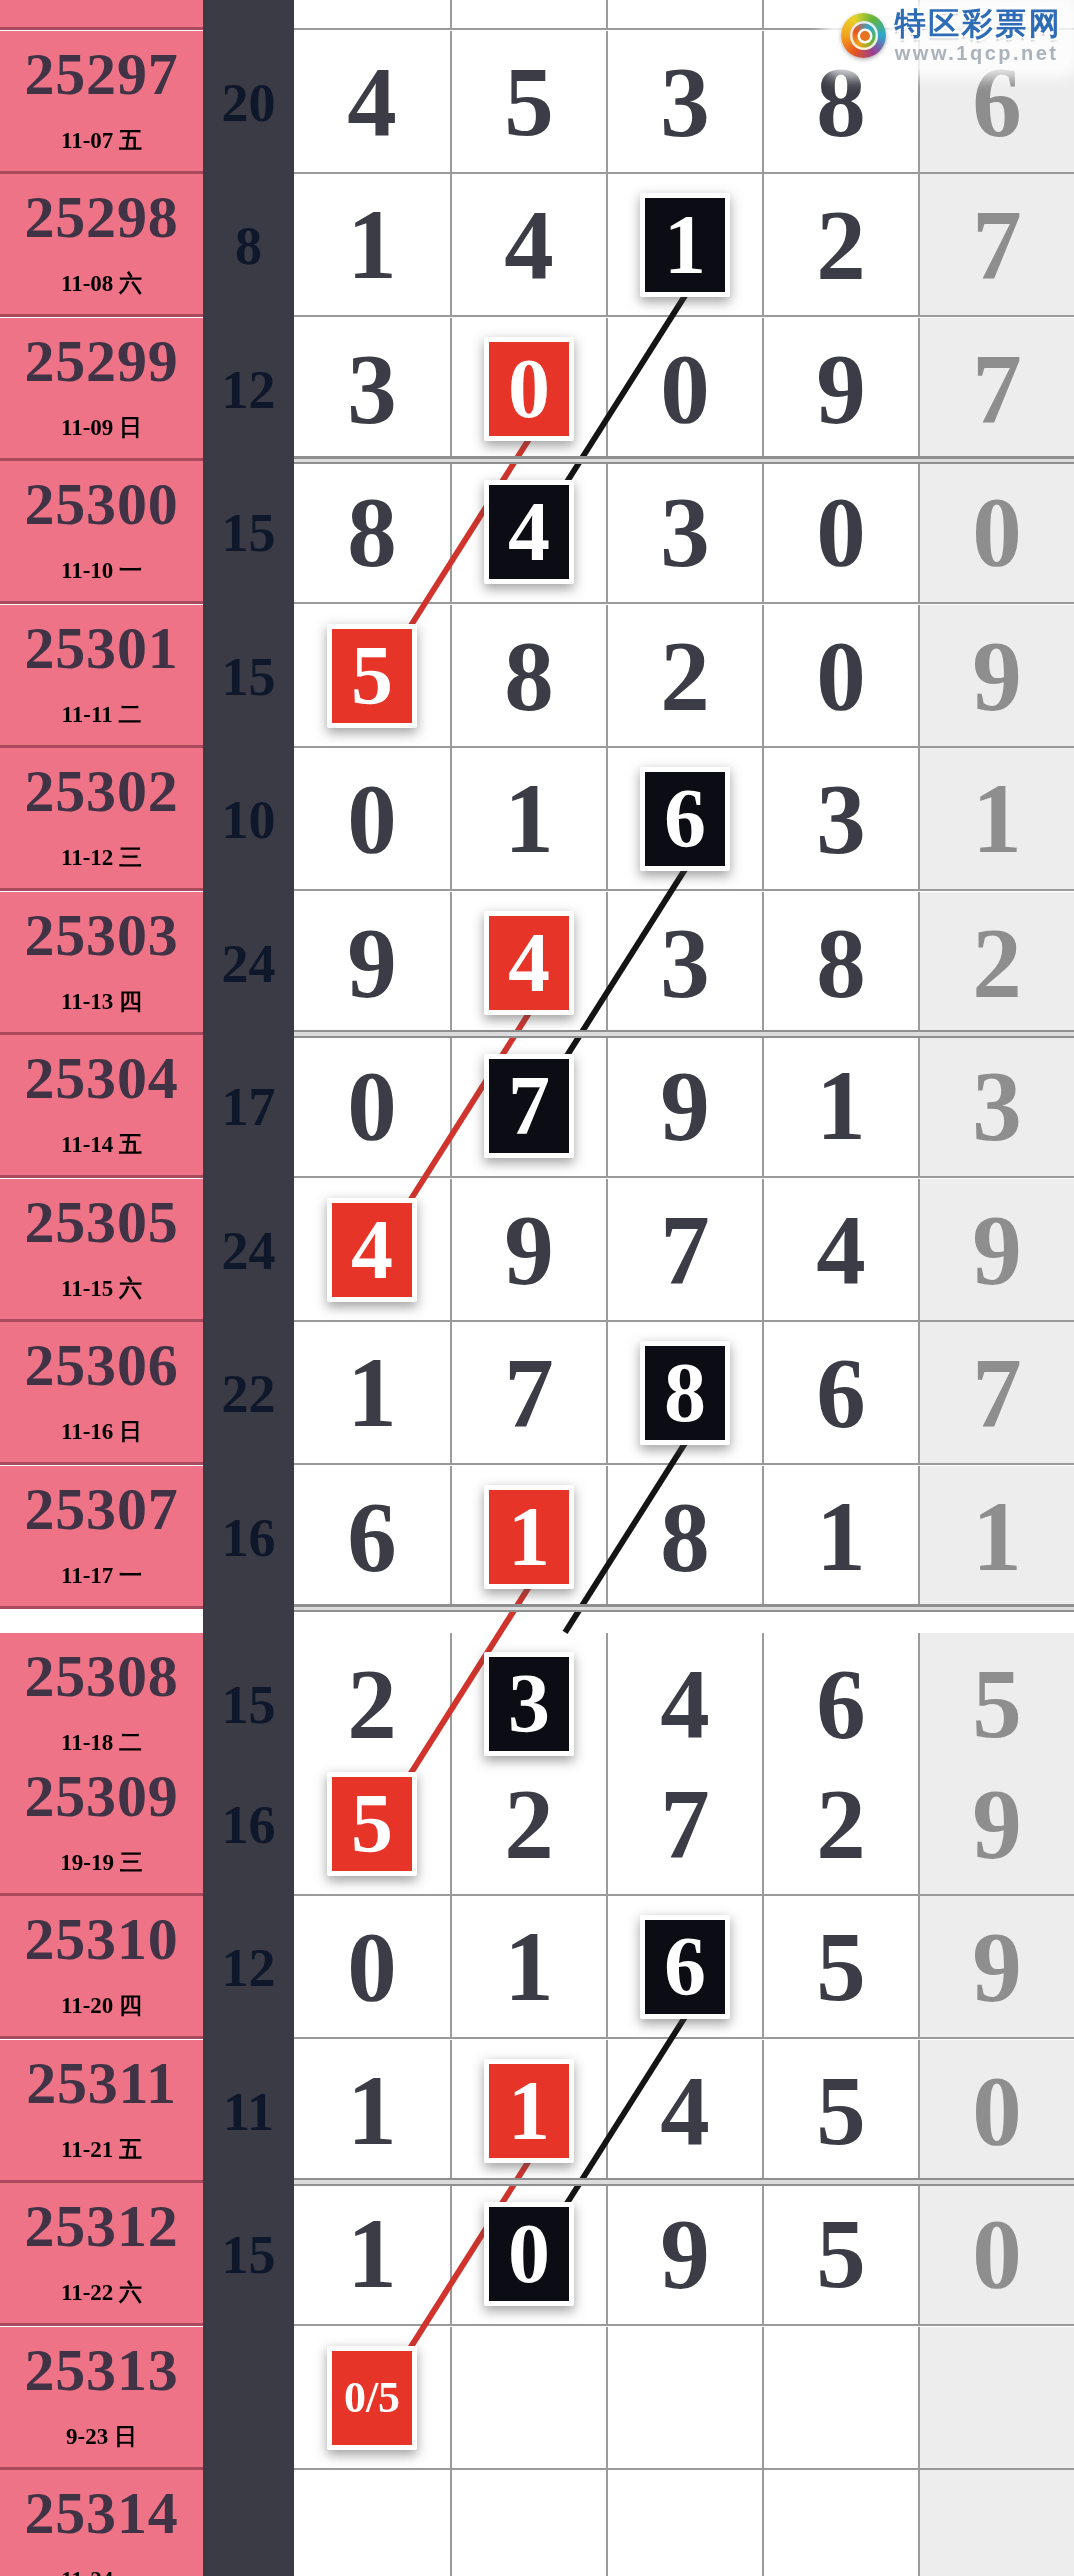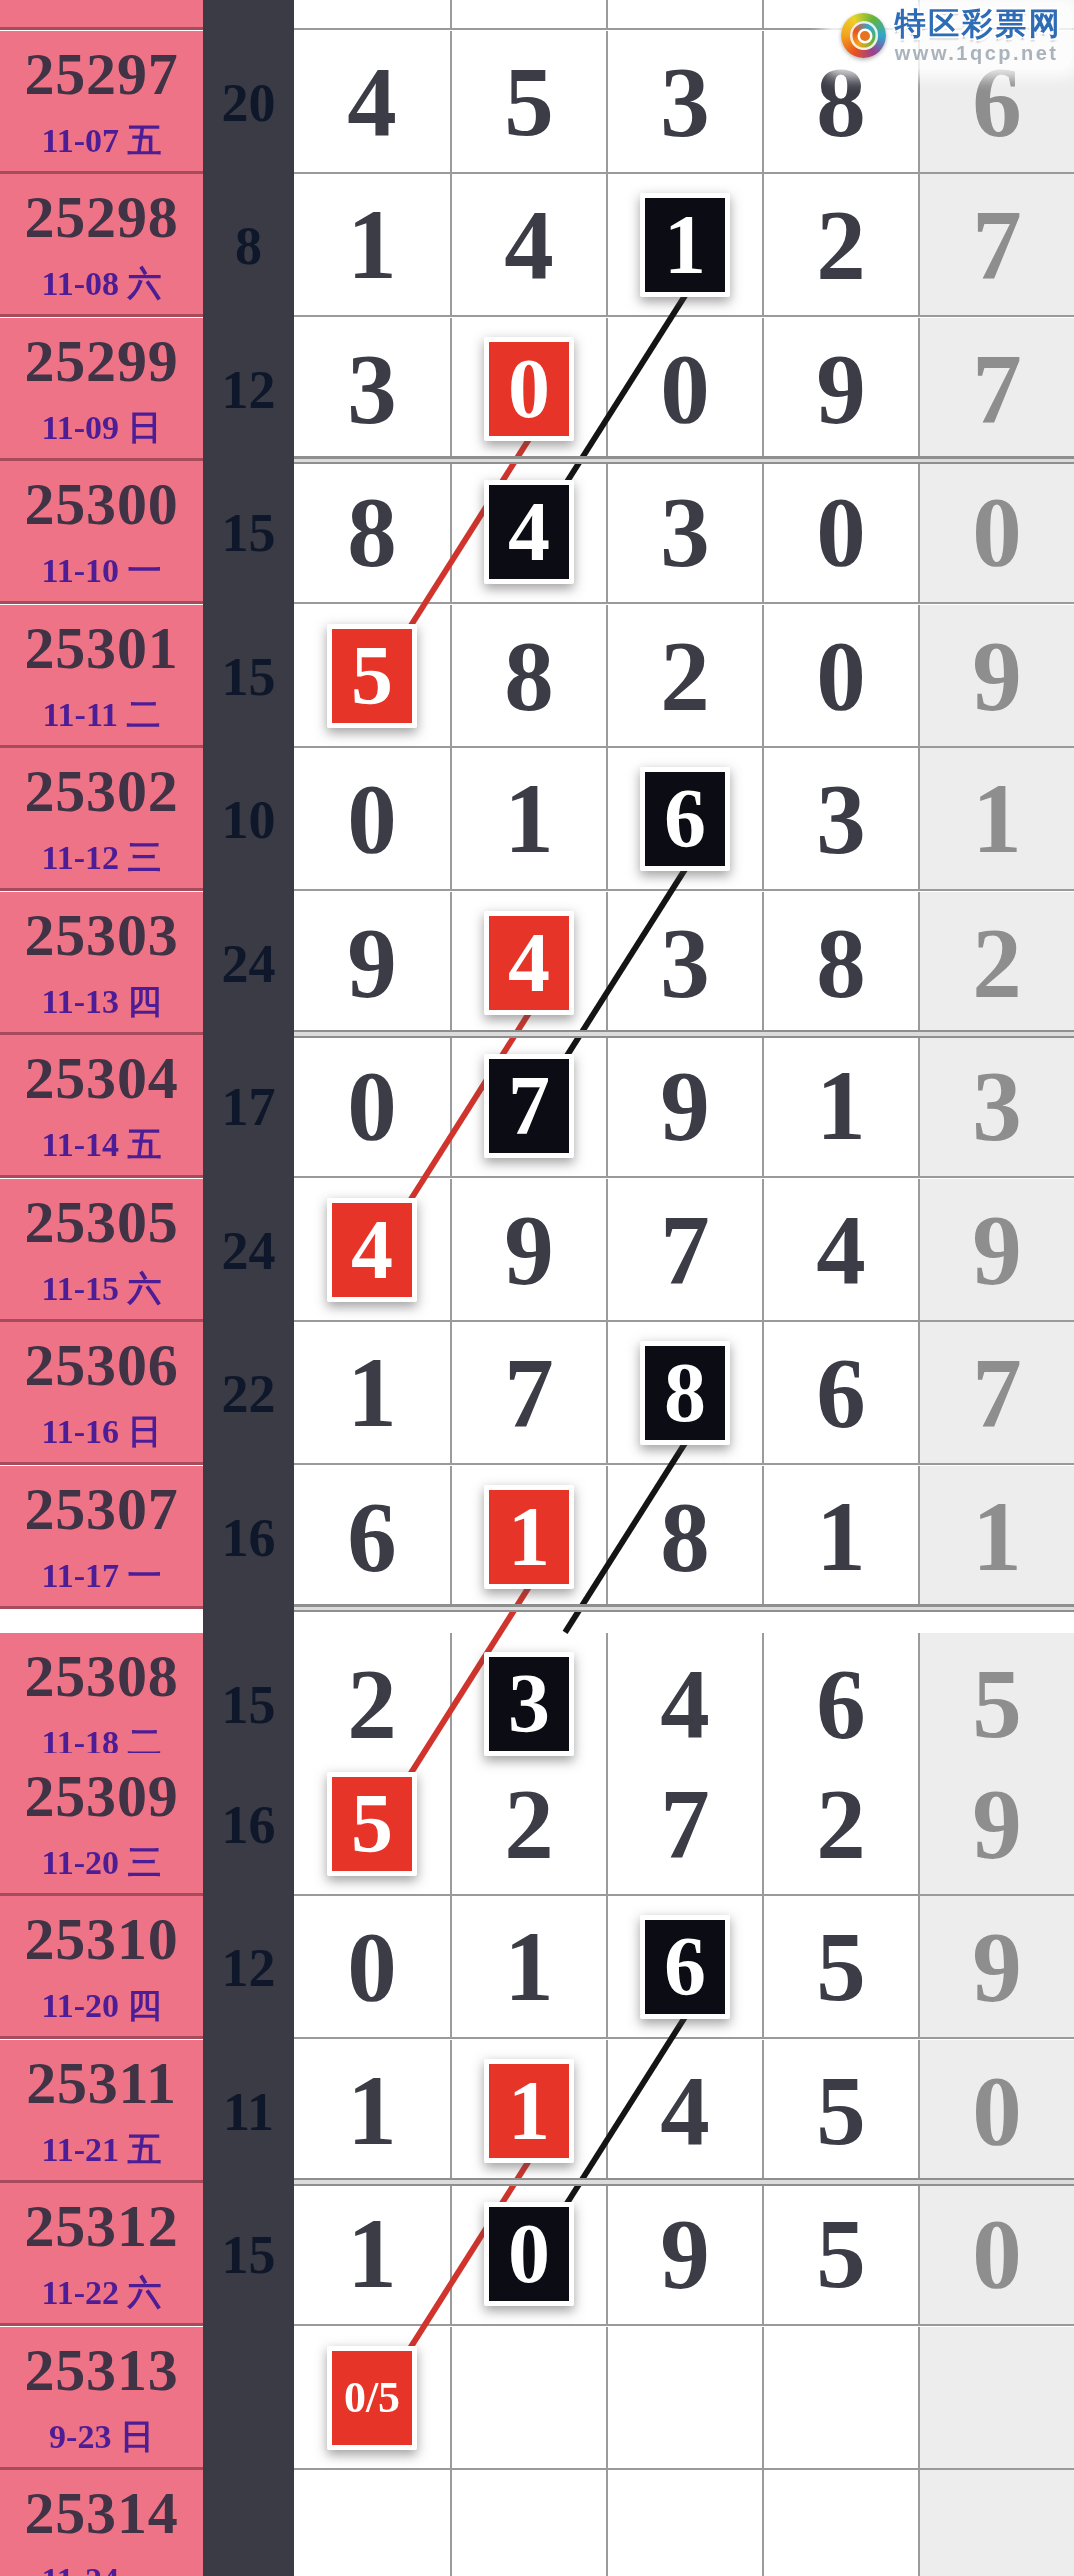--- a/index.html
+++ b/index.html
@@ -9,21 +9,21 @@
 
   
   #dark-strip{position:absolute;left:203px;top:0;width:91px;height:2576px;background:#3a3b45;}
 
   
   .row{position:absolute;left:0;width:1074px;height:143px;}
   .pink-cell{position:absolute;left:0;top:0;width:203px;height:100%;
              background:#ee7386;border-bottom:3.3px solid #a64a5c;box-sizing:border-box;
              display:flex;flex-direction:column;align-items:center;justify-content:center;}
   .period{font-weight:bold;font-size:60px;line-height:67px;color:#3f3345;letter-spacing:0.8px;}
-  .pdate{font-weight:bold;font-size:34px;line-height:40px;color:#4c1d95;margin-top:13px;white-space:nowrap;}
+  .pdate{font-weight:bold;font-size:23px;line-height:40px;color:#000000;margin-top:13px;white-space:nowrap;}
   .count-cell{position:absolute;left:203px;top:0;width:91px;height:100%;
               display:flex;align-items:center;justify-content:center;
               color:#0f172a;font-weight:bold;font-size:54px;}
   .gcell{position:absolute;top:0;height:100%;box-sizing:border-box;background:#ffffff;
          border-bottom:2.5px solid #9a9a9a;display:flex;align-items:center;justify-content:center;}
   .gcell.bl{border-left:2.5px solid #9b9b9b;}
   .gcell.tail{background:#ededed;}
   .digit{font-weight:bold;font-size:99px;color:#3b3c46;}
   .gcell.tail .digit{color:#8e8e8e;}
 
@@ -351,21 +351,21 @@
         <div class="gcell bl" style="left: 762px; width: 156px;">
           <div class="digit">6</div>
         </div>
         <div class="gcell bl tail" style="left: 918px; width: 156px;">
           <div class="digit">5</div>
         </div>
       </div>
       <div class="row" style="top: 1753px;">
         <div class="pink-cell">
           <div class="period">25309</div>
-          <div class="pdate">11-20 三</div>
+          <div class="pdate">19-19 三</div>
         </div>
         <div class="count-cell">16</div>
         <div class="gcell" style="left: 294px; width: 156px;">
           <div class="hl-box red">5</div>
         </div>
         <div class="gcell bl" style="left: 450px; width: 156px;">
           <div class="digit">2</div>
         </div>
         <div class="gcell bl" style="left: 606px; width: 156px;">
           <div class="digit">7</div>

